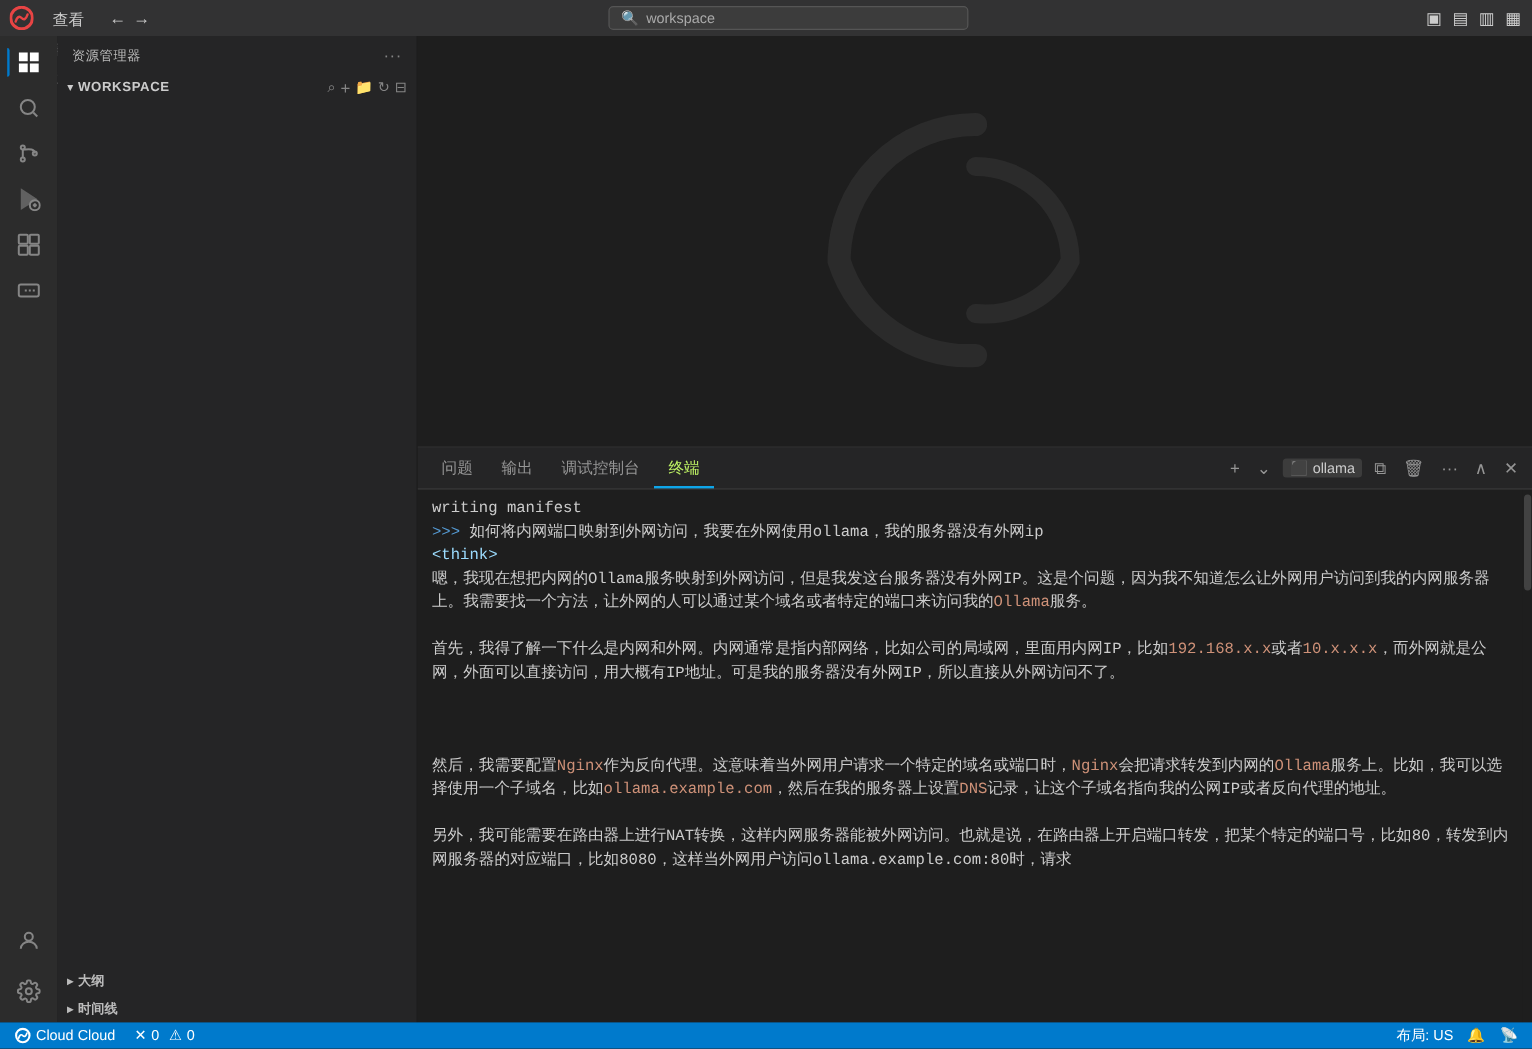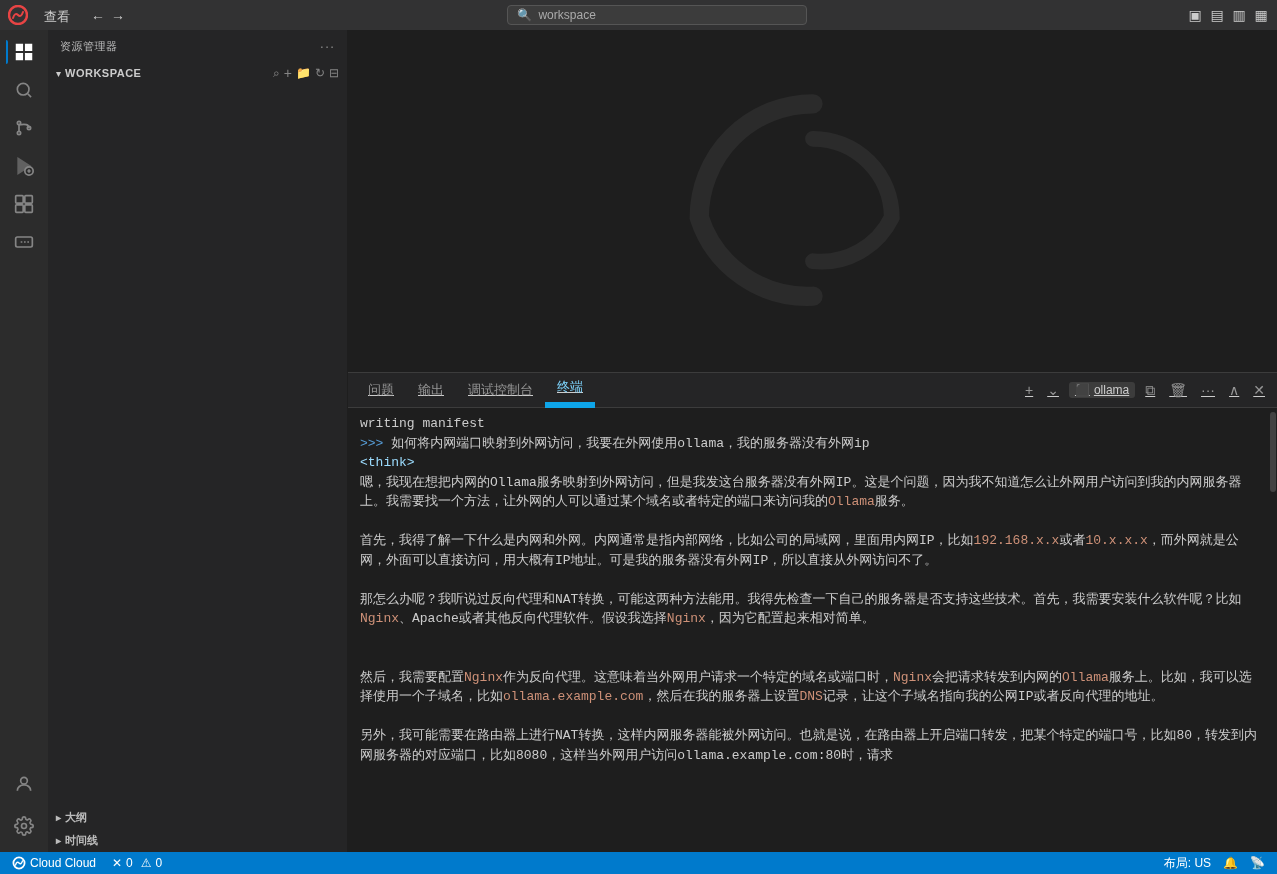--- a/index.html
+++ b/index.html
@@ -218,33 +218,32 @@
       flex-shrink: 0;
     }
     .panel-tabs {
       display: flex;
       align-items: center;
       height: 35px;
       background: #252526;
       border-bottom: 1px solid #3c3c3c;
       padding: 0 8px;
       flex-shrink: 0;
-      text-decoration: underline;
     }
     .panel-tab {
       padding: 6px 12px;
       font-size: 13px;
       color: #969696;
       cursor: pointer;
       border-bottom: 2px solid transparent;
       margin-bottom: -1px;
     }
     .panel-tab.active {
-      color: #7dd3fc;
-      border-bottom: 7px solid #0ea5e9;
+      color: #bef264;
+      border-bottom: 2px solid #0ea5e9;
     }
     .panel-tab-spacer { flex: 1; }
     .panel-actions {
       display: flex;
       align-items: center;
       gap: 6px;
     }
     .panel-action-btn {
       color: #969696;
       cursor: pointer;
@@ -529,21 +528,20 @@
           <p class="terminal-line">writing manifest</p>
           <p class="terminal-line">
             <span class="terminal-prompt">&gt;&gt;&gt; </span>
             <span>如何将内网端口映射到外网访问，我要在外网使用ollama，我的服务器没有外网ip</span>
           </p>
           <p class="terminal-line terminal-think">&lt;think&gt;</p>
           <p class="terminal-line">嗯，我现在想把内网的Ollama服务映射到外网访问，但是我发这台服务器没有外网IP。这是个问题，因为我不知道怎么让外网用户访问到我的内网服务器上。我需要找一个方法，让外网的人可以通过某个域名或者特定的端口来访问我的<span class="text-highlight">Ollama</span>服务。</p>
           <p class="terminal-line">&nbsp;</p>
           <p class="terminal-line">首先，我得了解一下什么是内网和外网。内网通常是指内部网络，比如公司的局域网，里面用内网IP，比如<span class="text-highlight">192.168.x.x</span>或者<span class="text-highlight">10.x.x.x</span>，而外网就是公网，外面可以直接访问，用大概有IP地址。可是我的服务器没有外网IP，所以直接从外网访问不了。</p>
           <p class="terminal-line">&nbsp;</p>
-          <p class="terminal-line">那怎么办呢？我听说过反向代理和NAT转换，可能这两种方法能用。我得先检查一下自己的服务器是否支持这些技术。首先，我需要安装什么软件呢？比如<span class="text-highlight">Nginx</span>、Apache或者其他反向代理软件。假设我选择<span class="text-highlight">Nginx</span>，因为它配置起来相对简单。</p>
           <p class="terminal-line">&nbsp;</p>
           <p class="terminal-line">&nbsp;</p>
           <p class="terminal-line">然后，我需要配置<span class="text-highlight">Nginx</span>作为反向代理。这意味着当外网用户请求一个特定的域名或端口时，<span class="text-highlight">Nginx</span>会把请求转发到内网的<span class="text-highlight">Ollama</span>服务上。比如，我可以选择使用一个子域名，比如<span class="text-highlight">ollama.example.com</span>，然后在我的服务器上设置<span class="text-highlight">DNS</span>记录，让这个子域名指向我的公网IP或者反向代理的地址。</p>
           <p class="terminal-line">&nbsp;</p>
           <p class="terminal-line">另外，我可能需要在路由器上进行NAT转换，这样内网服务器能被外网访问。也就是说，在路由器上开启端口转发，把某个特定的端口号，比如80，转发到内网服务器的对应端口，比如8080，这样当外网用户访问ollama.example.com:80时，请求</p>
         </div>
         <div class="panel-scrollbar">
           <div class="panel-scrollbar-thumb"></div>
         </div>
       </div>

